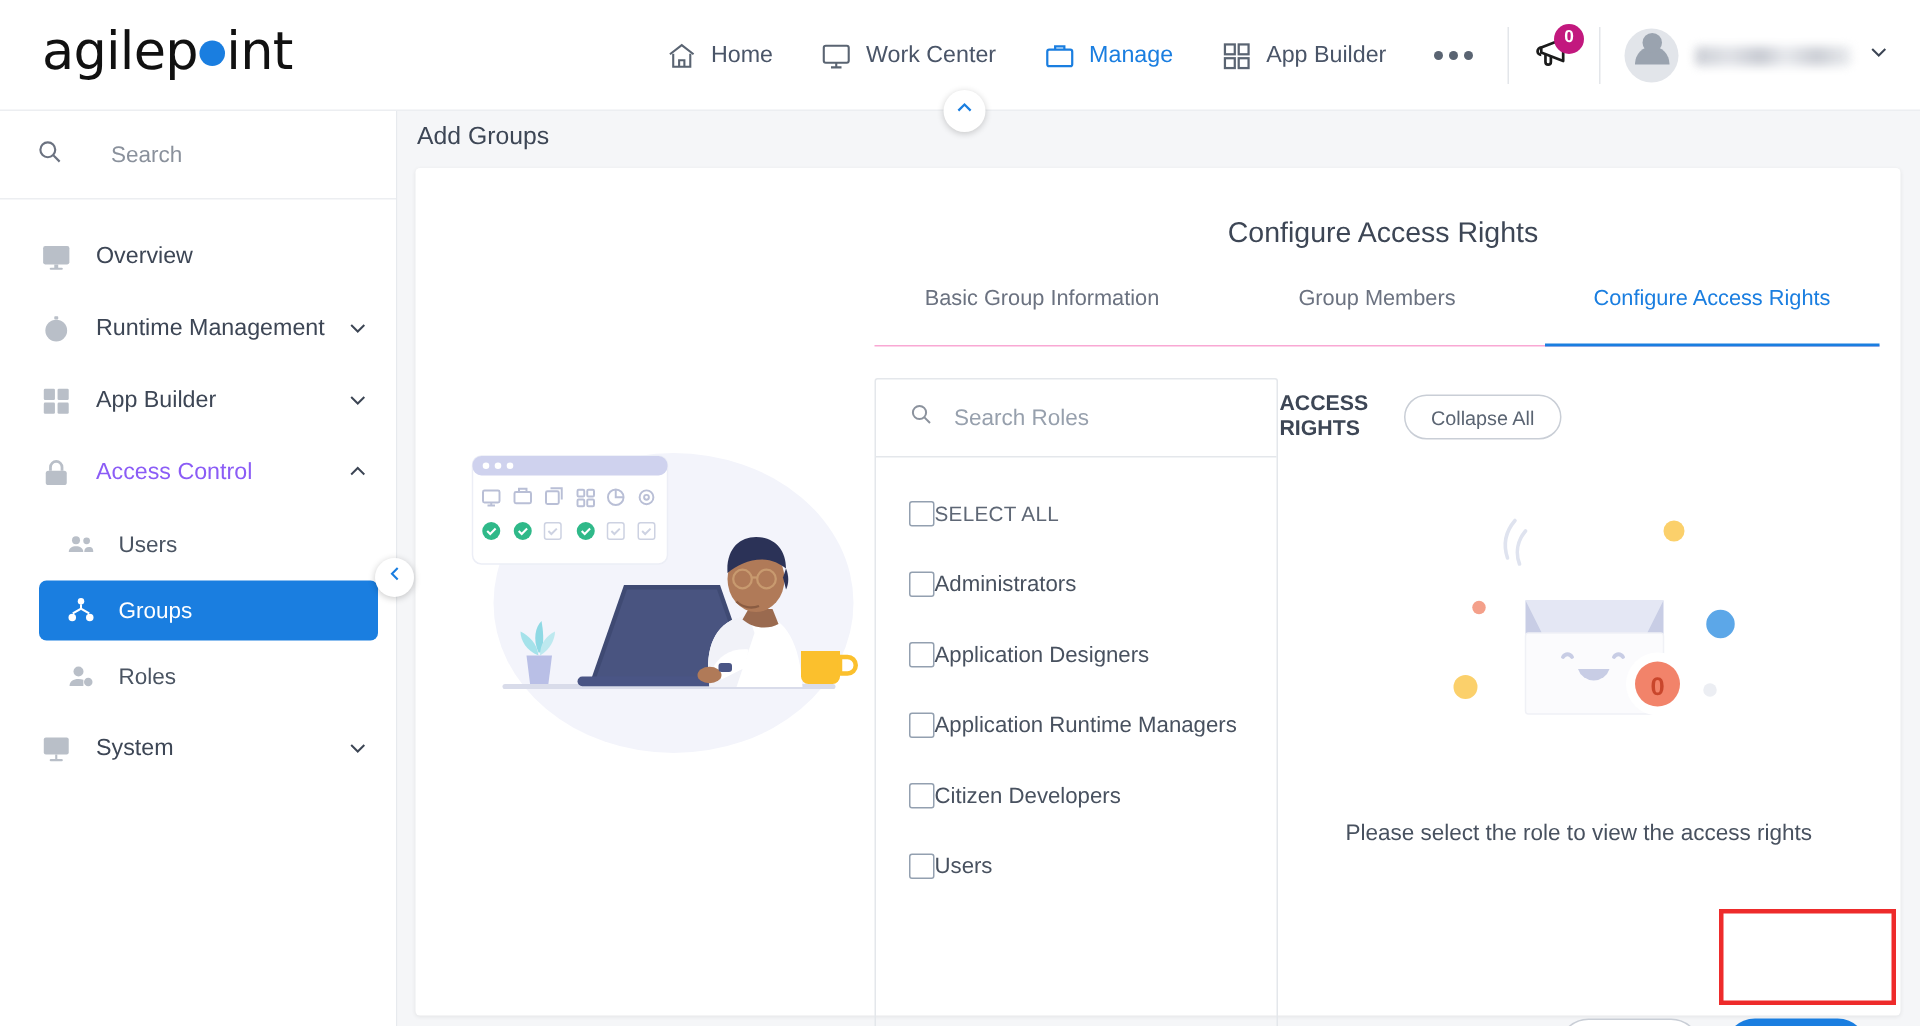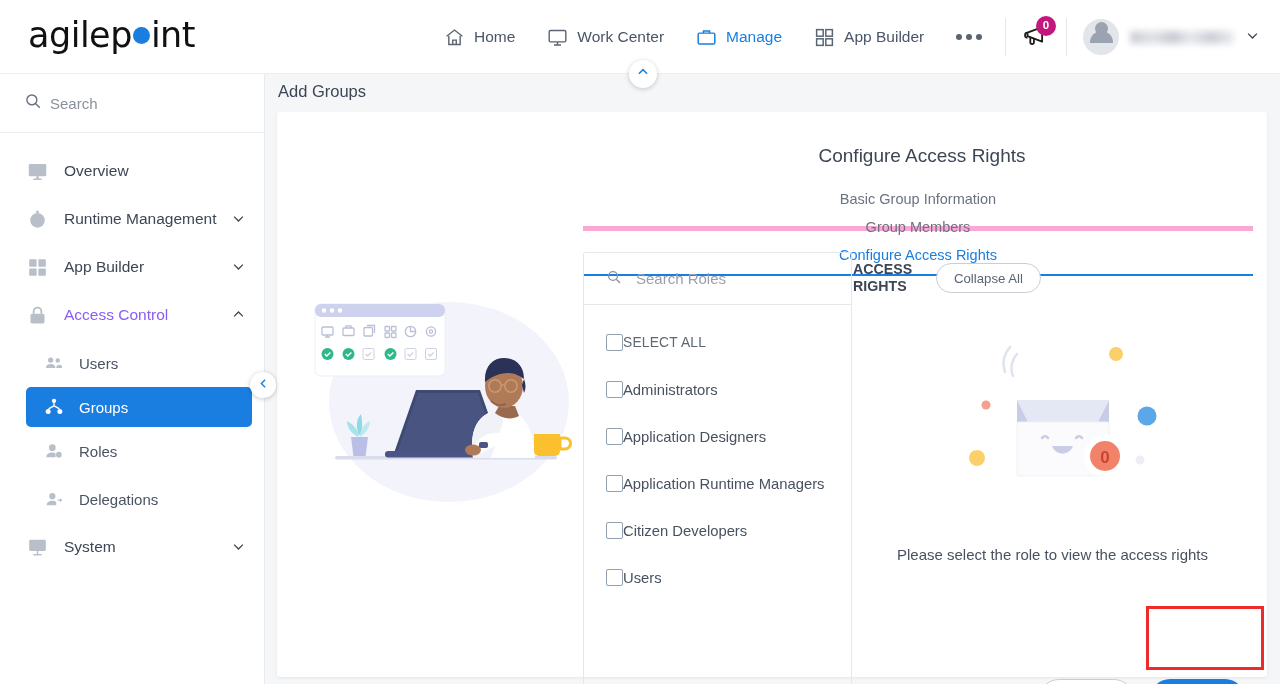--- a/index.html
+++ b/index.html
@@ -58,21 +58,21 @@
     background: linear-gradient(90deg,#c9ccd3 0%,#dfe1e6 22%,#c5c8d0 42%,#e6e8ec 58%,#c9ccd3 78%,#e9ebee 100%);
     filter: blur(3.2px); opacity: .95; font-size: 0; color: transparent;
   }
 
   
   .sidebar {
     position: absolute; left: 0; top: 74px; width: 265px; height: 610px;
     background: #fff; border-right: 1px solid #e7eaee;
   }
   .search-row {
-    height: 59px; display: flex; align-items: center; gap: 8px; padding: 0 24px;
+    height: 59px; display: flex; align-items: center; gap: 32px; padding: 0 24px;
     border-bottom: 1px solid #eceef1;
   }
   .search-row input {
     border: none; outline: none; font-size: 15px; color: #5a6472;
     font-family: "Liberation Sans", sans-serif; background: transparent; width: 170px;
   }
   .search-row input::placeholder { color: #8a919c; }
   .menu { padding-top: 14px; }
   .menu-item {
     display: flex; align-items: center; height: 48px; padding: 0 18px 0 24px;
@@ -106,21 +106,21 @@
     position: absolute; left: 12px; top: 38px; width: 990px; height: 565px;
     background: #fff; border-radius: 3px; box-shadow: 0 1px 3px rgba(0,0,0,.07);
   }
   .card-title {
     position: absolute; left: 310px; top: 33px; width: 670px; text-align: center;
     font-size: 19px; color: #3d4655;
   }
 
   .tabs {
     position: absolute; left: 306px; top: 79px; width: 670px; height: 40px;
-    display: flex; border-bottom: 5px solid #f9a8d4; flex-direction: column;
+    display: flex; border-bottom: 1px solid #f9a8d4;
   }
   .tab {
     flex: 1; text-align: center; font-size: 14.5px; color: #6b7280; cursor: pointer;
     padding-bottom: 12px; position: relative;
   }
   .tab.active { color: #1a7ee0; }
   .tab.active::after {
     content: ""; position: absolute; left: 0; right: 0; bottom: -1px; height: 2.5px; background: #1a7ee0;
   }
 
@@ -376,31 +376,20 @@
         <span class="micon">
           <svg width="20" height="20" viewBox="0 0 24 24" fill="#b9bfc8">
             <circle cx="10" cy="8" r="4"></circle>
               <path d="M2.8 19.5c0-3.6 3-5.6 7.2-5.6 1.5 0 2.8.25 3.9.7V19.5z"></path>
             <circle cx="17.8" cy="16.4" r="3.4"></circle>
           </svg>
         </span>
         <span class="mlabel">Roles</span>
       </div>
 
-      <div class="menu-item sub">
-        <span class="micon">
-          <svg width="20" height="20" viewBox="0 0 24 24" fill="#b9bfc8">
-            <circle cx="10" cy="8.6" r="3.7"></circle>
-              <path d="M3.2 19.5c0-3.4 2.9-5.3 6.8-5.3 1.9 0 3.5.45 4.7 1.25V19.5z"></path>
-            <path d="M16.6 12.6h4.2v1.6h-4.2z"></path>
-              <path d="M19.2 10.8l2.6 2.6-2.6 2.6z"></path>
-          </svg>
-        </span>
-        <span class="mlabel">Delegations</span>
-      </div>
 
       <div class="menu-item">
         <span class="micon">
           <svg width="21" height="21" viewBox="0 0 24 24" fill="#b9bfc8">
             <rect x="2.5" y="3" width="19" height="13" rx="1.6"></rect>
             <rect x="7" y="19.5" width="10" height="1.6" rx=".8"></rect>
               <rect x="11.2" y="16" width="1.6" height="3.5"></rect>
           </svg>
         </span>
         <span class="mlabel">System</span>

